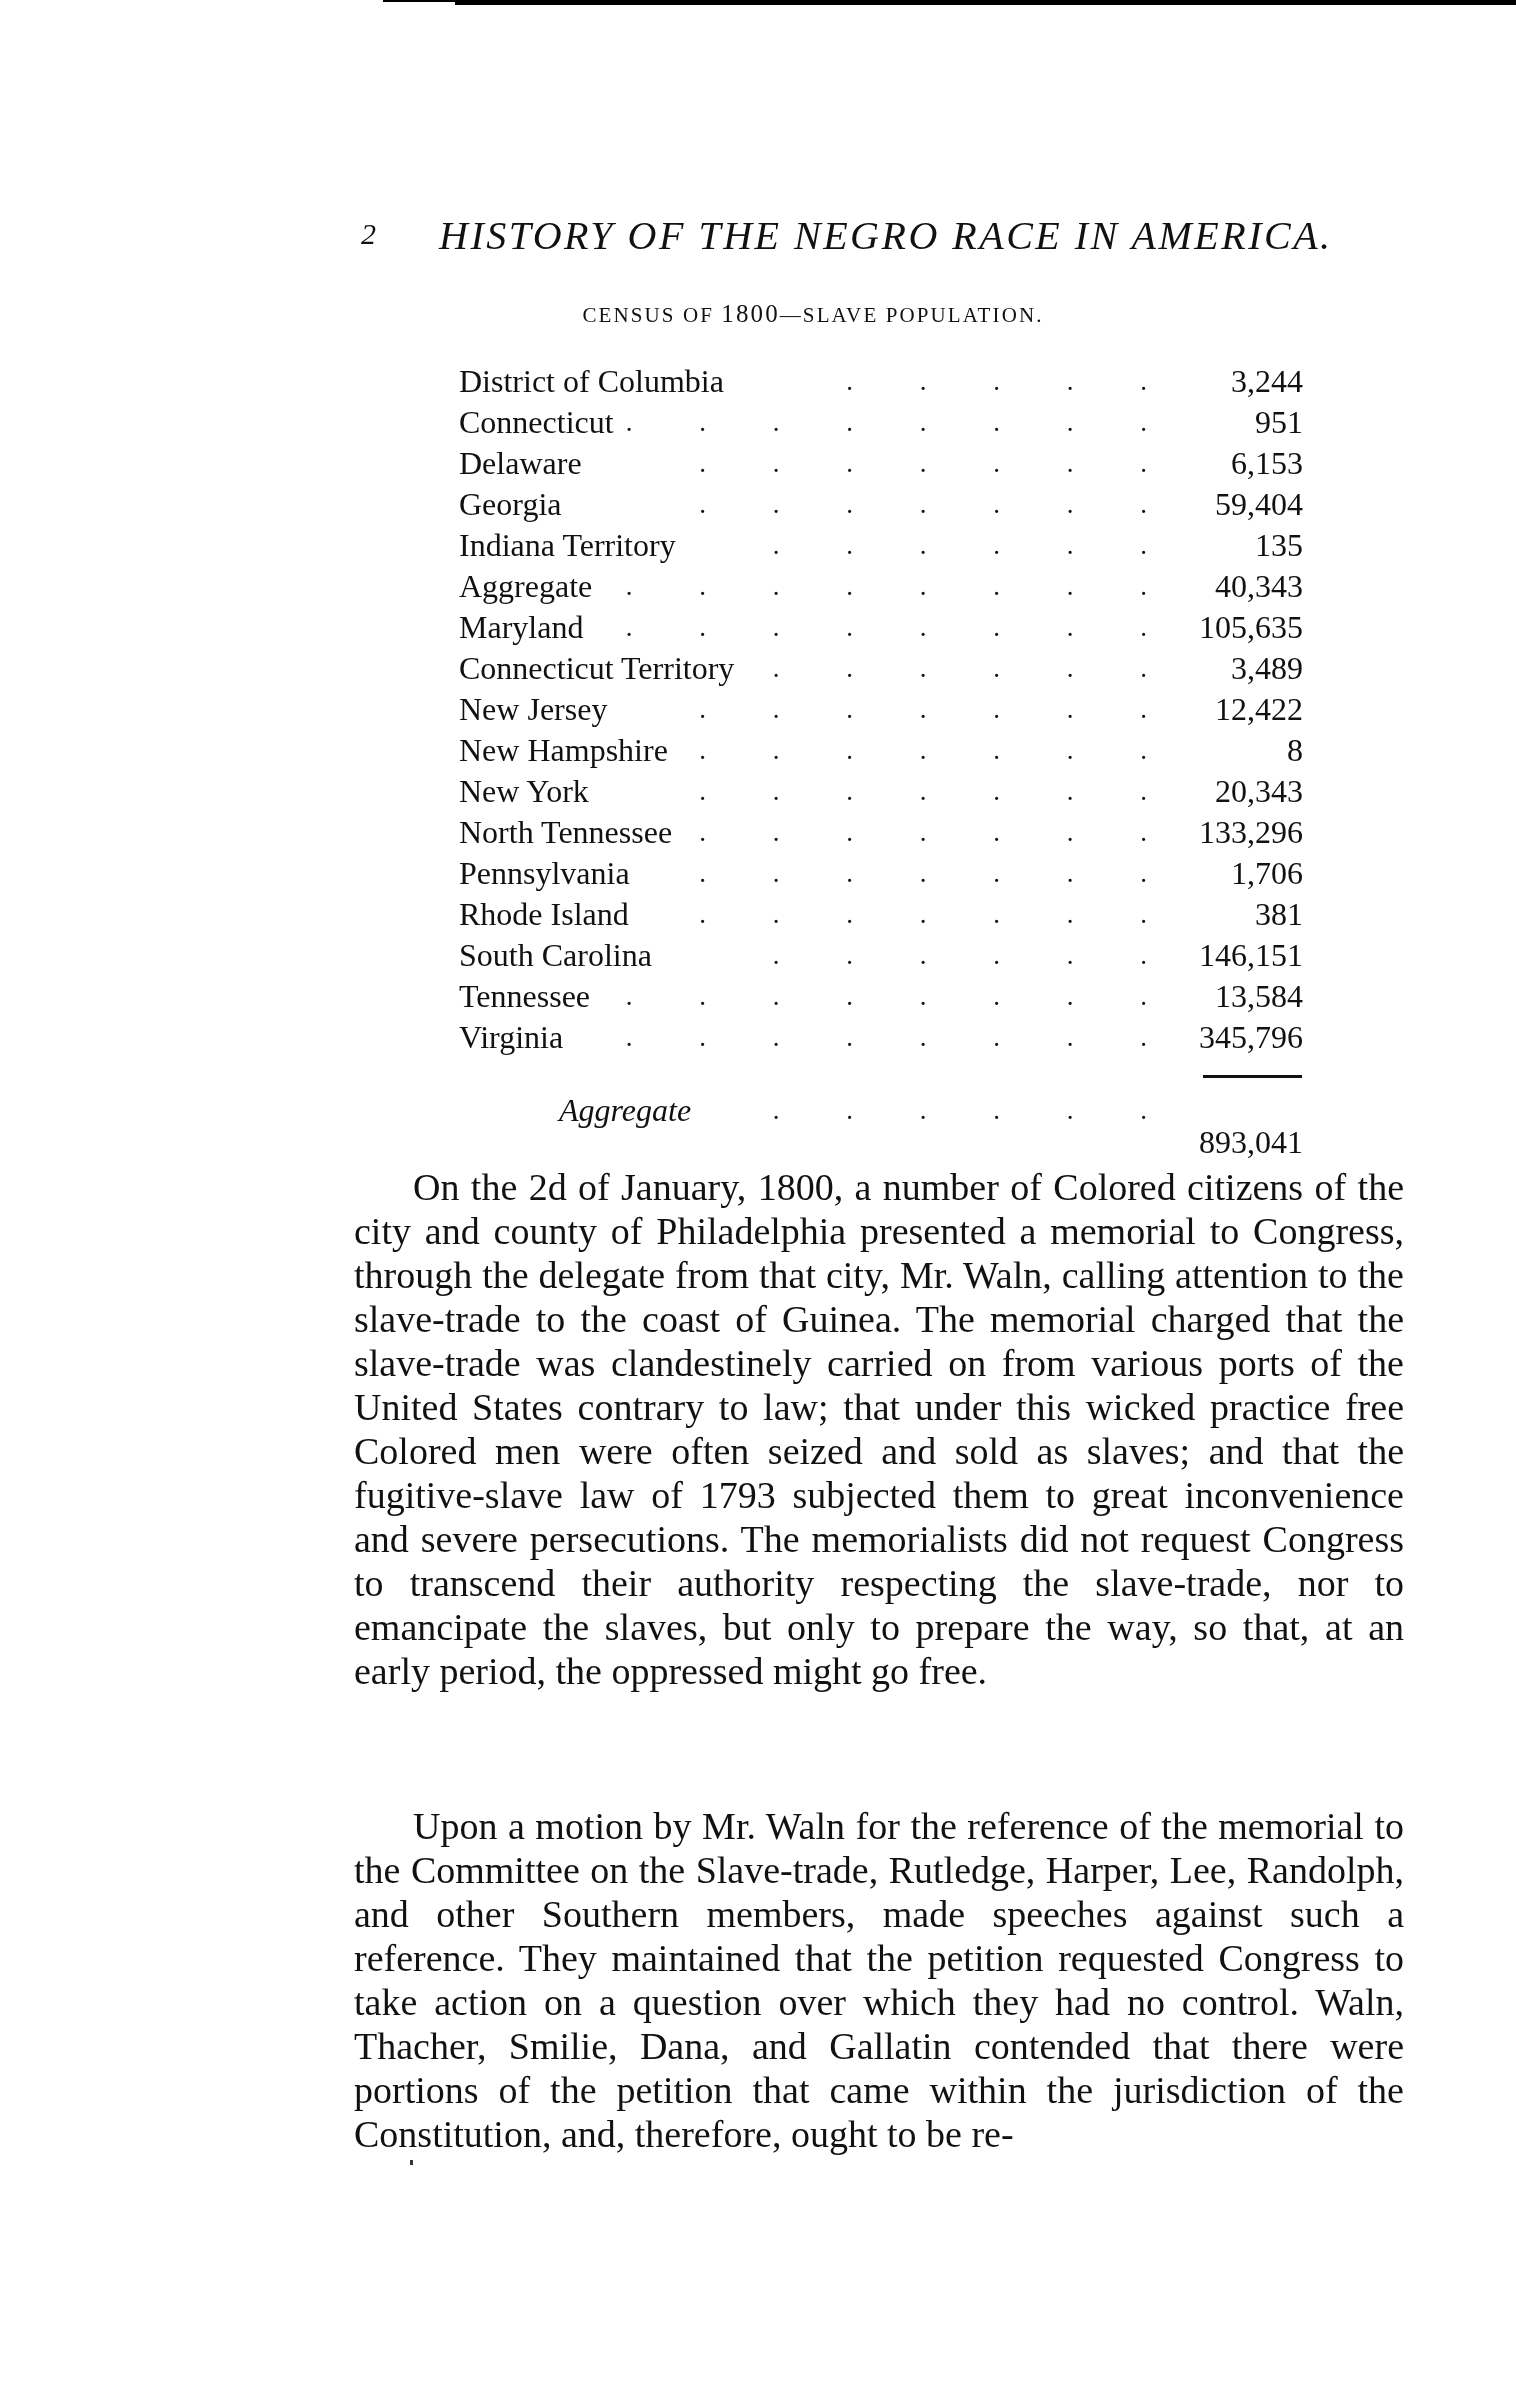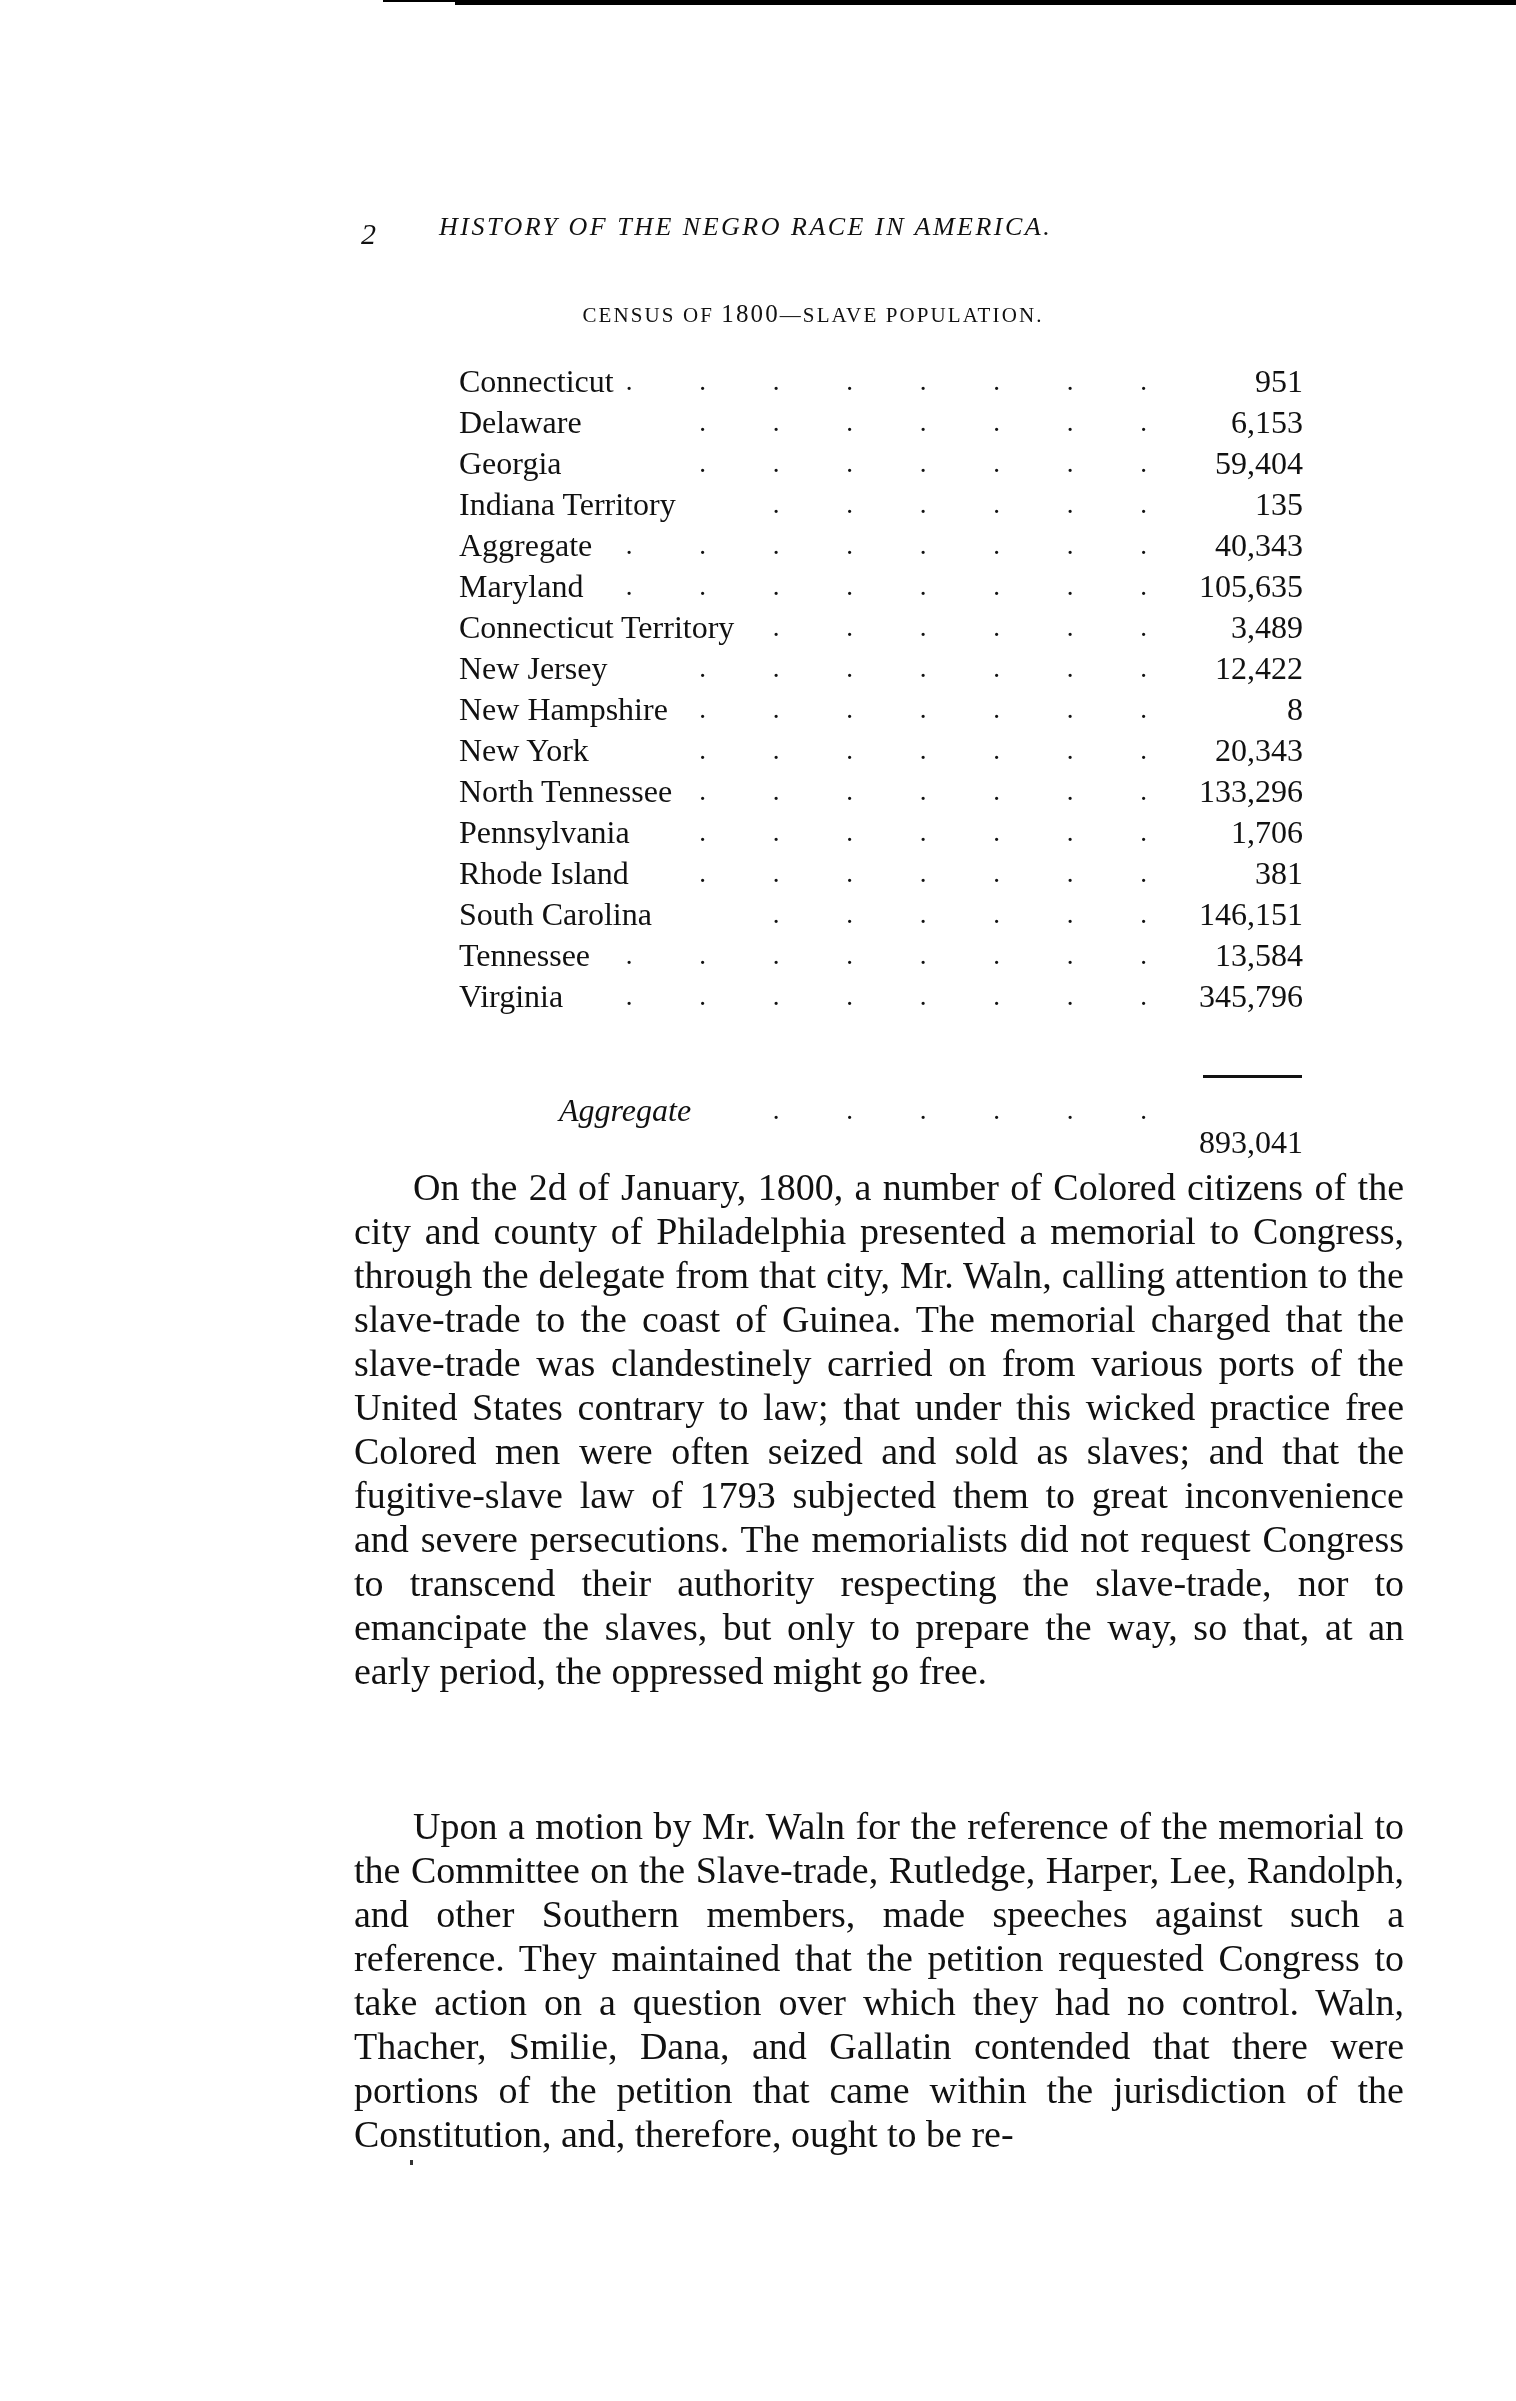--- a/index.html
+++ b/index.html
@@ -1,21 +1,21 @@
 <!DOCTYPE html>
 <html style="font-size:13.5px"><head>
 <meta charset="utf-8">
 <style>
   html, body { margin: 0; padding: 0; background: #ffffff; }
   body { width: 1517px; height: 2401px; position: relative; overflow: hidden; font-family: "Liberation Serif", "DejaVu Serif", serif; color: #111111; }
   .top-rule { position: absolute; left: 455px; top: 0; width: 1062px; height: 5px; background: #000; }
   .top-rule-thin { position: absolute; left: 383px; top: 0; width: 303px; height: 1.7px; background: #000; }
   .header { position: absolute; top: 212px; left: 361px; width: 1045px; height: 51px; }
   .page-num { position: absolute; left: 0; top: 5px; font-size: 30px; font-style: italic; }
-  .running-title { position: absolute; left: 78px; top: 0; font-size: 26px; font-style: italic; letter-spacing: 2.5px; white-space: nowrap; }
+  .running-title { position: absolute; left: 78px; top: 0; font-size: 40px; font-style: italic; letter-spacing: 2.5px; white-space: nowrap; }
   .table-title { position: absolute; top: 300px; left: 0; width: 1382px; text-align: center; padding-left: 244px; box-sizing: border-box; font-size: 21px; letter-spacing: 2.1px; }
   .table-title .yr { font-size: 25px; }
   .census-table { position: absolute; top: 361px; left: 459px; width: 844px; }
   .row { position: relative; height: 41px; font-size: 32px; line-height: 41px; }
   .row .name { position: absolute; left: 0; top: 0; white-space: nowrap; }
   .row .dots { position: absolute; top: 0; right: 126px; white-space: nowrap; letter-spacing: 30px; font-size: 27px; }
   .row .value { position: absolute; right: 0; top: 0; white-space: nowrap; font-size: 32px; }
   .sum-rule { position: absolute; top: 1075px; left: 1203px; width: 99px; height: 2.5px; background: #111; }
   .aggregate-row { position: absolute; top: 1090px; left: 459px; width: 844px; height: 41px; font-size: 32px; line-height: 41px; }
   .aggregate-row .name { position: absolute; left: 100px; font-style: italic; }
@@ -34,20 +34,25 @@
 <div class="top-rule"></div>
 
 <div class="header">
   <span class="page-num">2</span>
   <span class="running-title">HISTORY OF THE NEGRO RACE IN AMERICA.</span>
 </div>
 
 <div class="table-title"><span>CENSUS OF </span><span class="yr">1800</span><span>—SLAVE POPULATION.</span></div>
 
 <div class="census-table">
+  <div class="row">
+      <span class="name">District of Columbia</span>
+      <span class="dots">. . . . .</span>
+      <span class="value">3,244</span>
+    </div>
   <div class="row">
       <span class="name">Connecticut</span>
       <span class="dots">. . . . . . . .</span>
       <span class="value">951</span>
     </div>
   <div class="row">
       <span class="name">Delaware</span>
       <span class="dots">. . . . . . .</span>
       <span class="value">6,153</span>
     </div>

